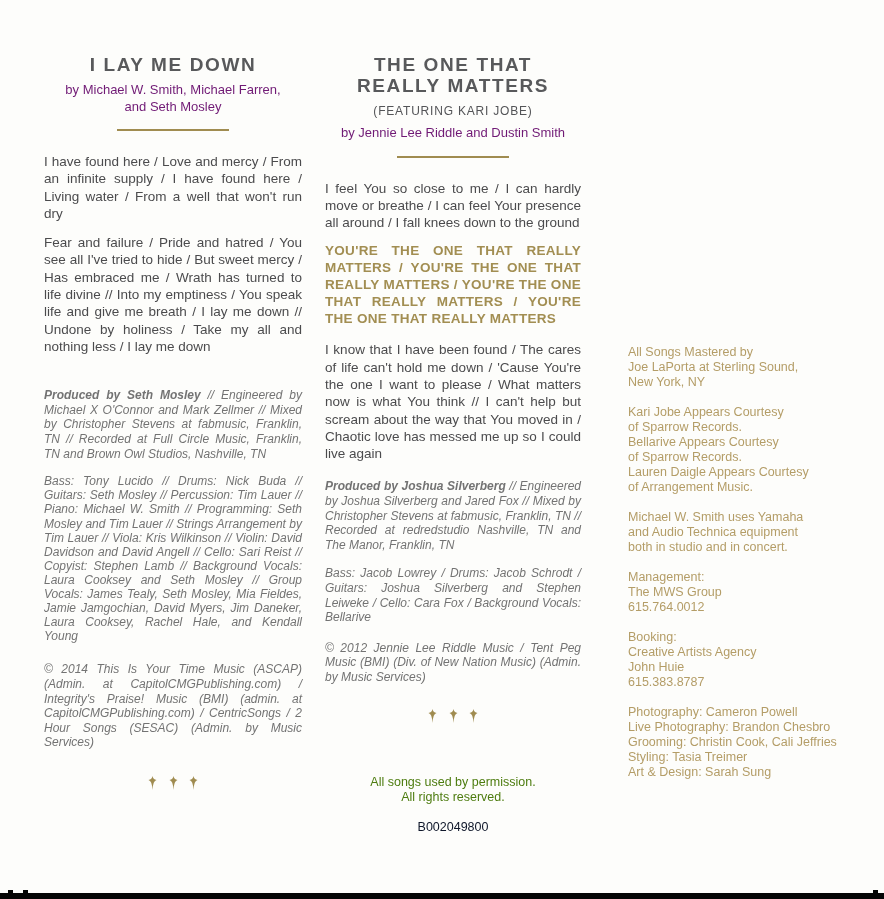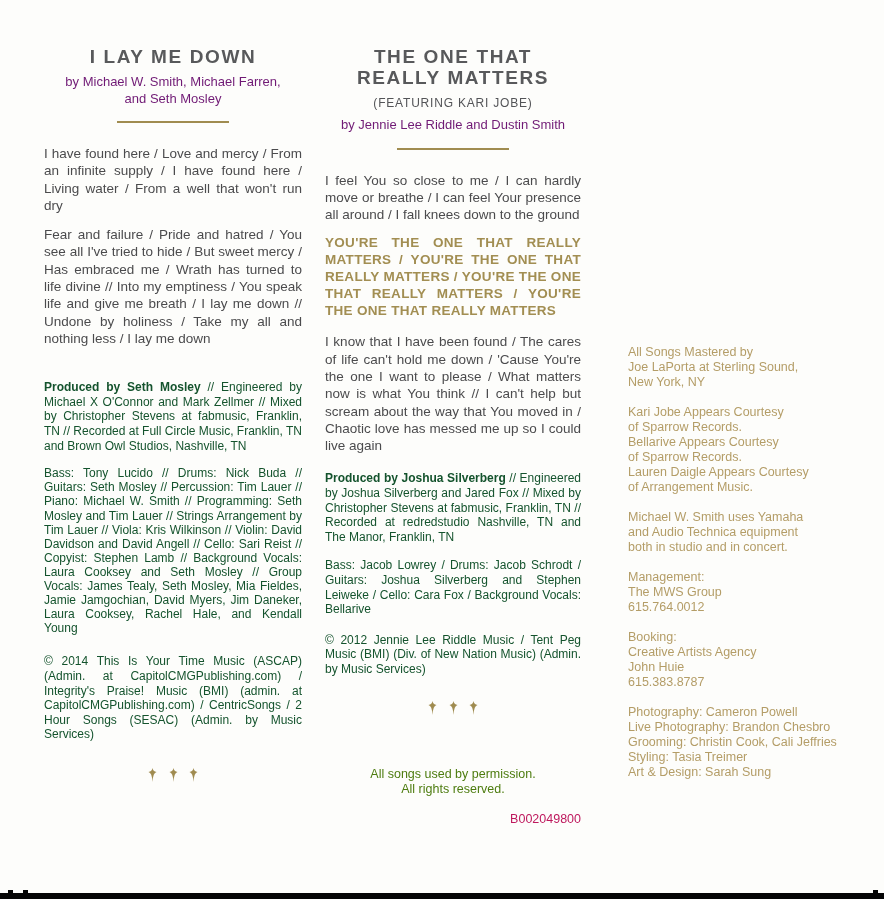--- a/index.html
+++ b/index.html
@@ -5,21 +5,21 @@
   * { margin: 0; padding: 0; box-sizing: border-box; }
   html, body { background: #ffffff; }
   .page {
     position: relative;
     width: 884px;
     height: 899px;
     background: #fdfdfb;
     font-family: "Liberation Sans", sans-serif;
     overflow: hidden;
   }
-  .col { position: absolute; top: 40px; }
+  .col { position: absolute; top: 48px; }
   .col-left  { left: 44px;  width: 258px; }
   .col-mid   { left: 325px; width: 256px; }
   .col-right { left: 628px; top: 345px; width: 248px; }
 
   .song-title {
     font-size: 19px;
     line-height: 21px;
     font-weight: 700;
     letter-spacing: 1.6px;
     color: #58595b;
@@ -60,21 +60,22 @@
     line-height: 16.8px;
     font-weight: 700;
     letter-spacing: 0.3px;
     color: #a28e52;
     text-align: justify;
     margin-top: 12px;
   }
   .credits {
     font-size: 12px;
     line-height: 14.6px;
-    color: #14532d;
+    font-style: italic;
+    color: #737373;
     text-align: justify;
   }
   .credits .lead { font-weight: 700; }
   .prod-left  { margin-top: 33px; }
   .mus-left   { margin-top: 13px; line-height: 14.1px; }
   .copy-left  { margin-top: 19px; }
   .prod-mid   { margin-top: 17px; }
   .mus-mid    { margin-top: 14px; }
   .copy-mid   { margin-top: 16px; }
   .ornament { text-align: center; }
@@ -85,22 +86,22 @@
     margin-top: 48px;
     font-size: 12.5px;
     line-height: 15.5px;
     color: #4d7c0f;
     text-align: center;
     white-space: pre-line;
   }
   .catalog {
     margin-top: 14px;
     font-size: 12.5px;
-    color: #be185d;
-    text-align: right;
+    color: #0f172a;
+    text-align: center;
   }
   .gold-block {
     font-size: 12.5px;
     line-height: 15px;
     color: #b49d67;
     white-space: pre-line;
     margin-bottom: 15px;
   }
   .bottom-bar {
     position: absolute;

